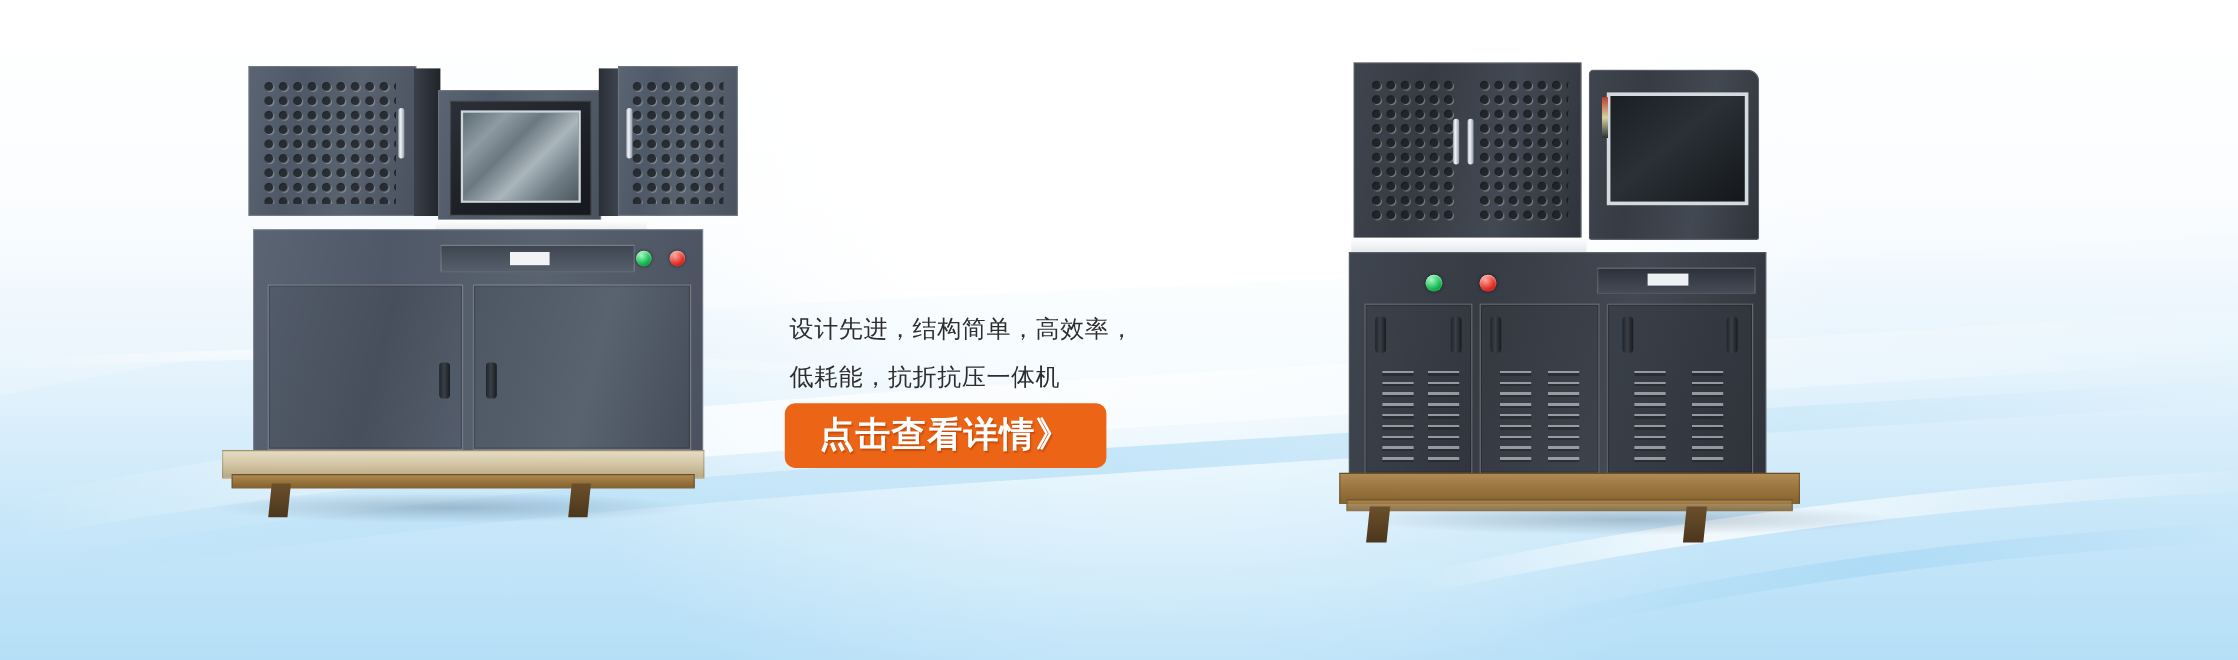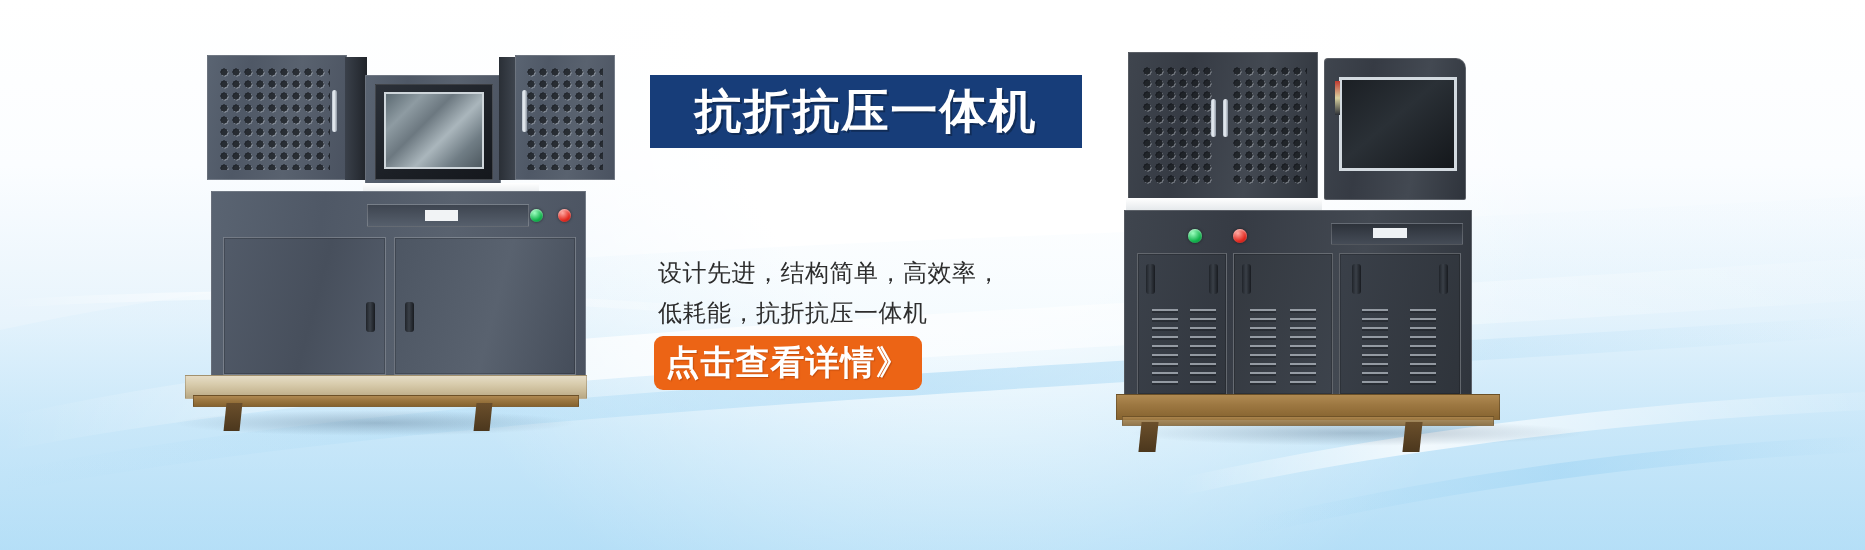--- a/index.html
+++ b/index.html
@@ -106,33 +106,33 @@
   }
   .line-blue{
     position:absolute;left:46px;top:207px;width:470px;
     font-family:"DejaVu Sans","Liberation Sans",sans-serif;
     font-weight:700;color:#1b3f80;font-size:33px;letter-spacing:1px;
     text-shadow:1px 1px 0 rgba(255,255,255,.6);
     white-space:nowrap;
   }
   .desc{
     position:absolute;left:46px;top:255px;width:470px;
-    font-family:Liberation Mono, monospace;
-    color:#2d2d2d;font-size:24px;line-height:40px;letter-spacing:.5px;
+    font-family:Liberation Sans, sans-serif;
+    color:#2d2d2d;font-size:20px;line-height:40px;letter-spacing:.5px;
   }
   .desc div{white-space:nowrap;}
   .cta{
     position:absolute;left:42px;top:336px;width:268px;height:54px;
     background:#ec6415;border-radius:9px;
     display:flex;align-items:center;justify-content:center;
     cursor:pointer;border:none;padding:0;
   }
   .cta .c{
     font-family:Liberation Mono, monospace;
-    font-weight:700;color:#ffffff;font-size:34px;letter-spacing:1px;
+    font-weight:700;color:#ffffff;font-size:29px;letter-spacing:1px;
     text-shadow:1px 1px 1px rgba(150,50,0,.45);
     white-space:nowrap;
   }
 </style>
 </head>
 <body>
 
 <div class="banner">
 
   <div class="bg-waves">
@@ -257,23 +257,20 @@
     <div class="pallet" style="left:-2px;top:364px;width:382px;height:60px;">
       <div class="plank dark" style="left:0;top:0;width:382px;height:24px;"></div>
       <div class="plank dark" style="left:6px;top:22px;width:370px;height:8px;opacity:.85;"></div>
       <div class="leg" style="left:24px;top:28px;width:17px;height:30px;transform:skewX(-6deg);"></div>
       <div class="leg" style="left:288px;top:28px;width:17px;height:30px;transform:skewX(-6deg);"></div>
     </div>
   </div>
 
   <div class="copy">
 
-    <div class="title-bar">
-      <span class="t">抗折抗压一体机</span>
-    </div>
 
 
     <div class="desc">
       <div>设计先进，结构简单，高效率，</div>
       <div>低耗能，抗折抗压一体机</div>
     </div>
 
     <button class="cta">
       <span class="c">点击查看详情》</span>
     </button>

